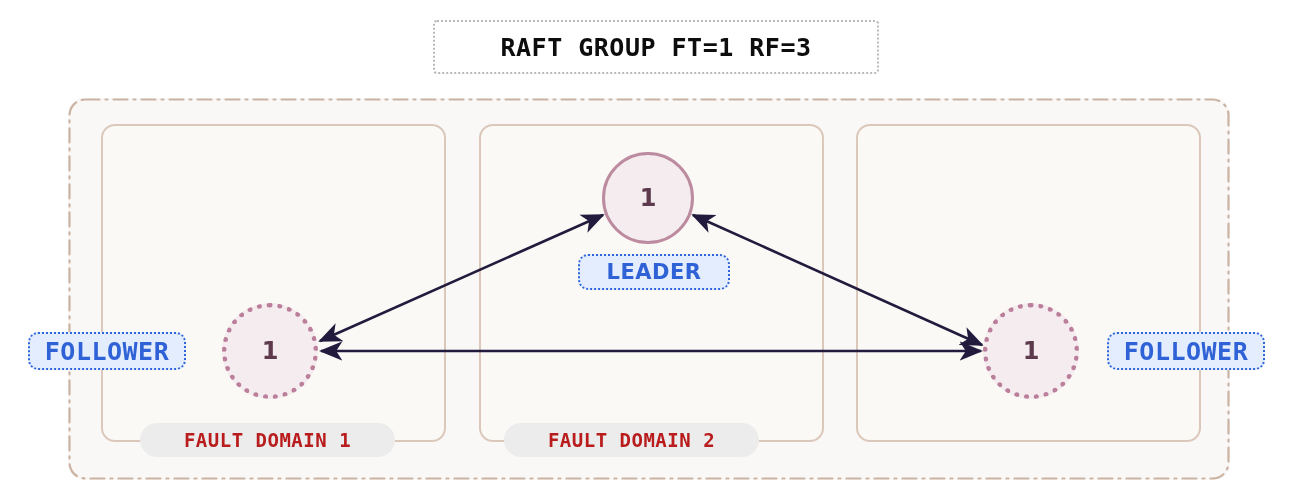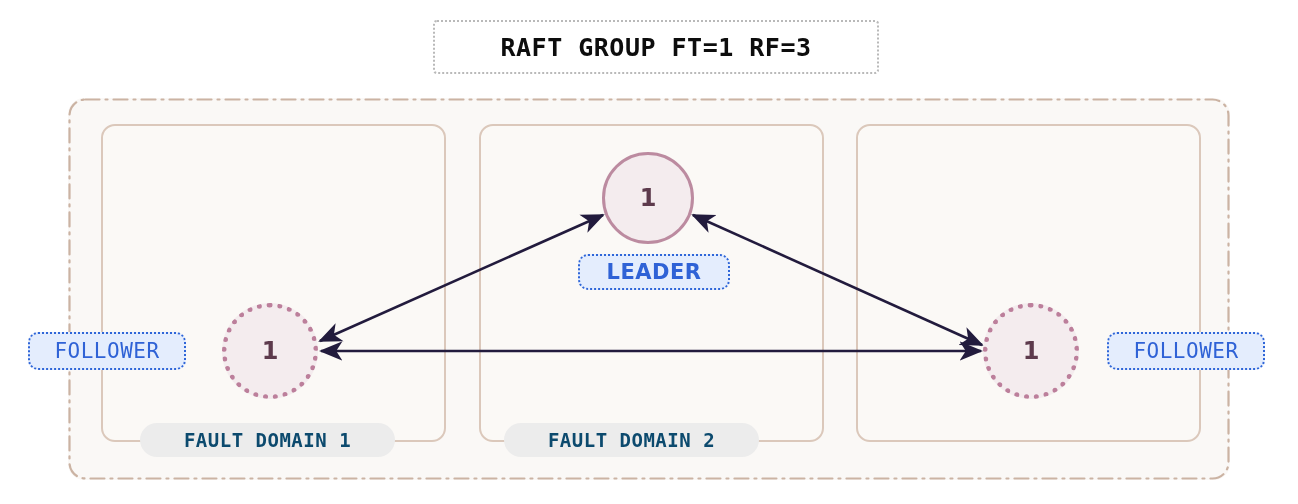--- a/index.html
+++ b/index.html
@@ -84,21 +84,21 @@
     border-radius: 17px;
     display: flex;
     align-items: center;
     justify-content: center;
     padding: 0 18px;
   }
   .fd-label span {
     font-family: "DejaVu Sans Mono", monospace;
     font-size: 19px;
     font-weight: bold;
-    color: #0c4a6e;
+    color: #b91c1c;
     white-space: pre;
     letter-spacing: 0.5px;
   }
   #fd-label-1 { left: 140px; width: 255px; }
   #fd-label-2 { left: 504px; width: 255px; }
   #fd-label-3 { left: 903px; width: 255px; }
 
   
   #edges {
     position: absolute;
@@ -182,22 +182,22 @@
   }
   #badge-follower-3 {
     left: 1107px;
     top: 332px;
     width: 158px;
     height: 38px;
   }
   #badge-follower-1 span,
   #badge-follower-3 span {
     font-family: "DejaVu Sans Mono", monospace;
-    font-size: 21px;
-    font-weight: normal;
+    font-size: 25px;
+    font-weight: bold;
     letter-spacing: 0.5px;
   }
 </style>
 </head>
 <body>
 
 <div id="stage">
 
   <div id="title-box">
     <div id="title-text">RAFT GROUP FT=1 RF=3</div>

